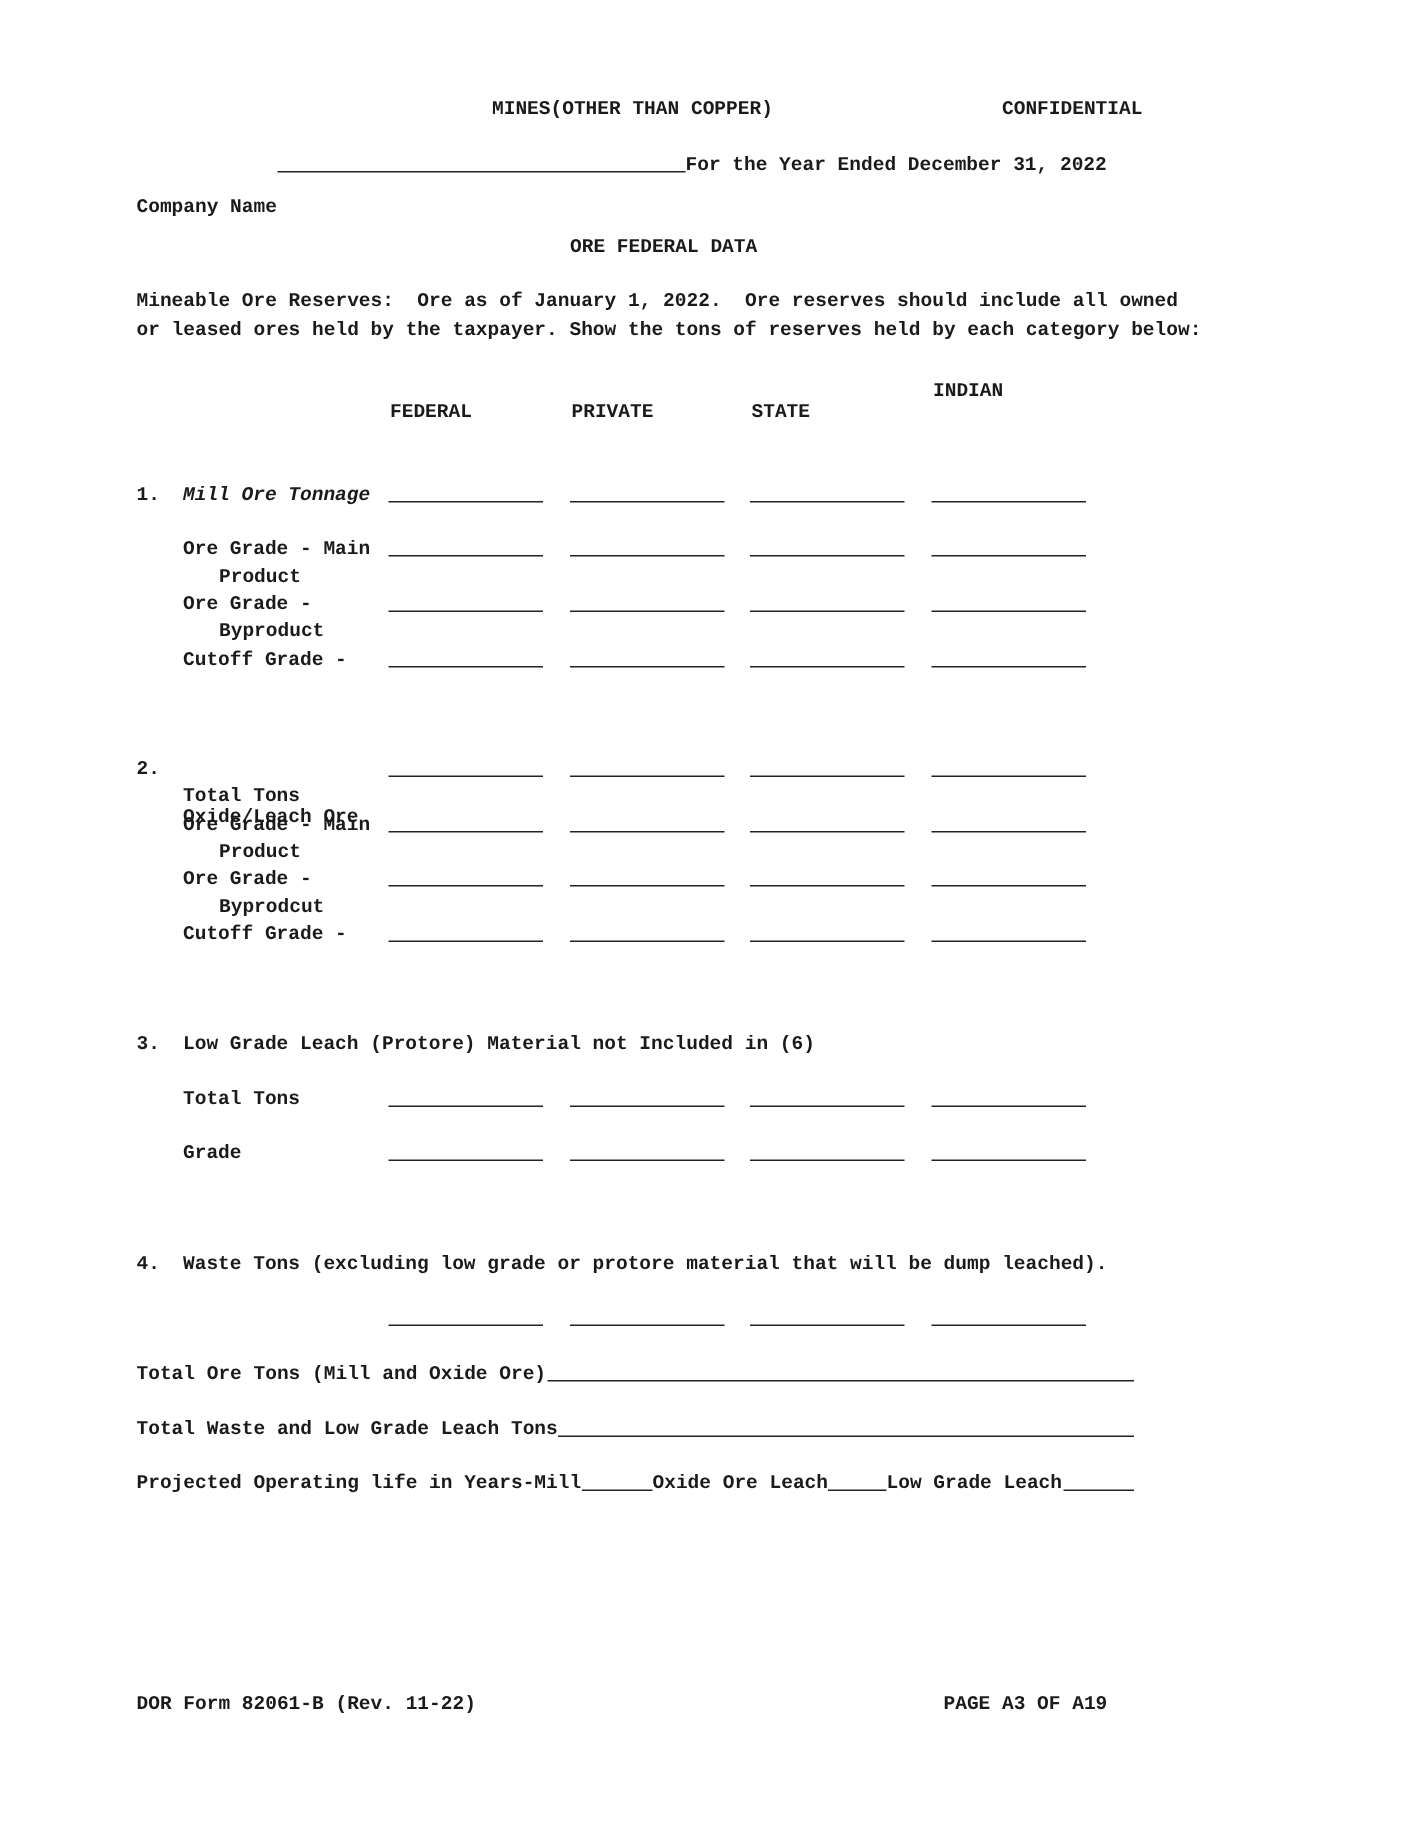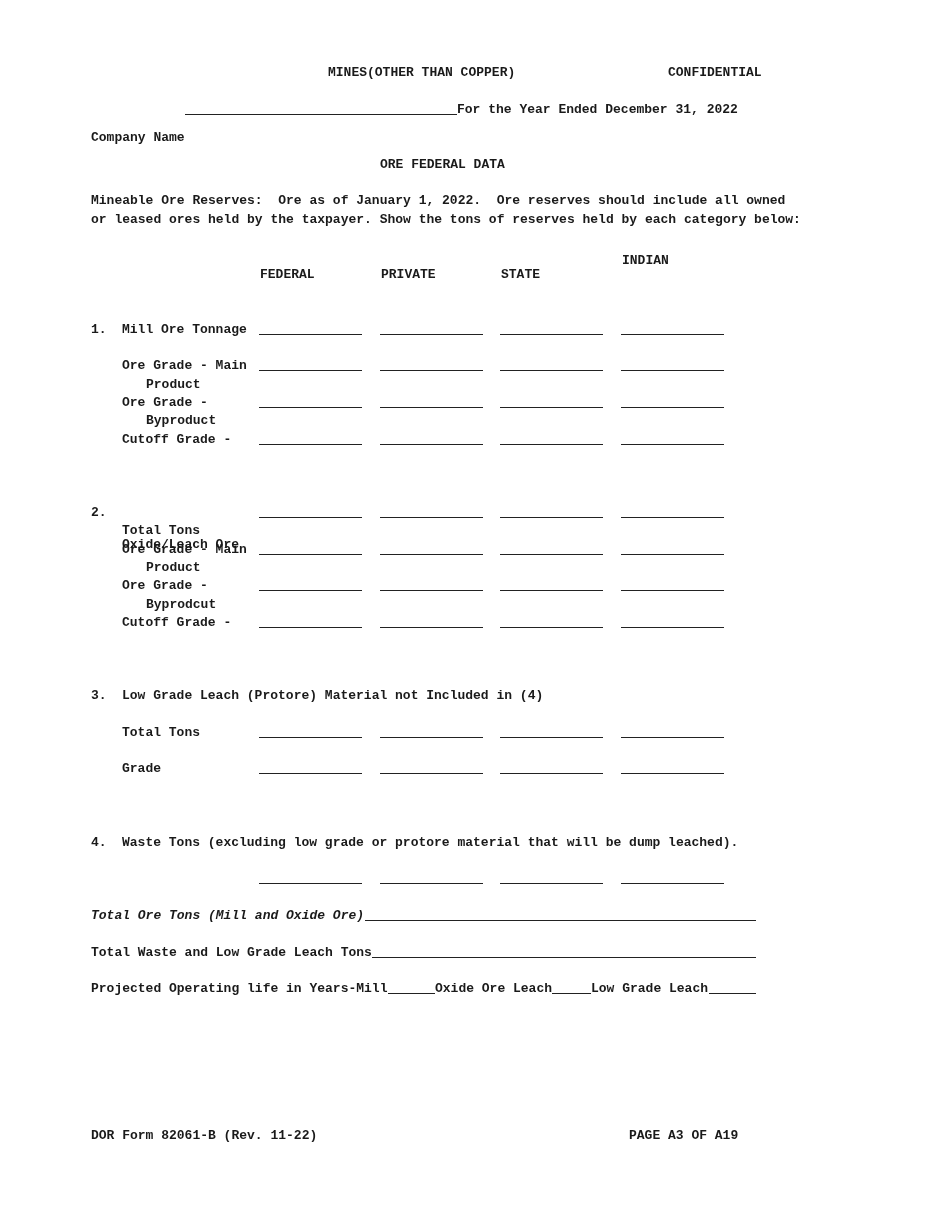--- a/index.html
+++ b/index.html
@@ -35,21 +35,21 @@
 
 <div class="t" style="left:91px; top:193px;">Mineable Ore Reserves:  Ore as of January 1, 2022.  Ore reserves should include all owned</div>
 <div class="t" style="left:91px; top:212px;">or leased ores held by the taxpayer. Show the tons of reserves held by each category below:</div>
 
 <div class="t" style="left:260px; top:267px;">FEDERAL</div>
 <div class="t" style="left:381px; top:267px;">PRIVATE</div>
 <div class="t" style="left:501px; top:267px;">STATE</div>
 <div class="t" style="left:622px; top:253px;">INDIAN</div>
 
 <div class="t" style="left:91px; top:322px;">1.</div>
-<div class="t" style="left:122px; top:322px;">Mill Ore Tonnage</div>
+<div class="t" style="left:122px; top:322px;font-style:italic;">Mill Ore Tonnage</div>
 <div>
   <div class="blank" style="left:259px; top:334px;"></div>
   <div class="blank" style="left:380px; top:334px;"></div>
   <div class="blank" style="left:500px; top:334px;"></div>
   <div class="blank" style="left:621px; top:334px;"></div>
 </div>
 
 <div class="t" style="left:122px; top:358px;">Ore Grade - Main</div>
 <div class="t" style="left:146px; top:377px;">Product</div>
 <div>
@@ -106,21 +106,21 @@
 
 <div class="t" style="left:122px; top:615px;">Cutoff Grade -</div>
 <div>
   <div class="blank" style="left:259px; top:627px;"></div>
   <div class="blank" style="left:380px; top:627px;"></div>
   <div class="blank" style="left:500px; top:627px;"></div>
   <div class="blank" style="left:621px; top:627px;"></div>
 </div>
 
 <div class="t" style="left:91px; top:688px;">3.</div>
-<div class="t" style="left:122px; top:688px;">Low Grade Leach (Protore) Material not Included in (4)</div>
+<div class="t" style="left:122px; top:688px;">Low Grade Leach (Protore) Material not Included in (6)</div>
 
 <div class="t" style="left:122px; top:725px;">Total Tons</div>
 <div>
   <div class="blank" style="left:259px; top:737px;"></div>
   <div class="blank" style="left:380px; top:737px;"></div>
   <div class="blank" style="left:500px; top:737px;"></div>
   <div class="blank" style="left:621px; top:737px;"></div>
 </div>
 
 <div class="t" style="left:122px; top:761px;">Grade</div>
@@ -133,21 +133,21 @@
 
 <div class="t" style="left:91px; top:835px;">4.</div>
 <div class="t" style="left:122px; top:835px;">Waste Tons (excluding low grade or protore material that will be dump leached).</div>
 <div>
   <div class="blank" style="left:259px; top:883px;"></div>
   <div class="blank" style="left:380px; top:883px;"></div>
   <div class="blank" style="left:500px; top:883px;"></div>
   <div class="blank" style="left:621px; top:883px;"></div>
 </div>
 
-<div class="t" style="left:91px; top:908px;font-style:italic;">Total Ore Tons (Mill and Oxide Ore)</div>
+<div class="t" style="left:91px; top:908px;">Total Ore Tons (Mill and Oxide Ore)</div>
 <div class="longline" style="left:365px; top:920px; width:391px;"></div>
 
 <div class="t" style="left:91px; top:945px;">Total Waste and Low Grade Leach Tons</div>
 <div class="longline" style="left:372px; top:957px; width:384px;"></div>
 
 <div class="t" style="left:91px; top:981px;">Projected Operating life in Years-Mill</div>
 <div class="longline" style="left:388px; top:993px; width:47px;"></div>
 <div class="t" style="left:435px; top:981px;">Oxide Ore Leach</div>
 <div class="longline" style="left:552px; top:993px; width:39px;"></div>
 <div class="t" style="left:591px; top:981px;">Low Grade Leach</div>

